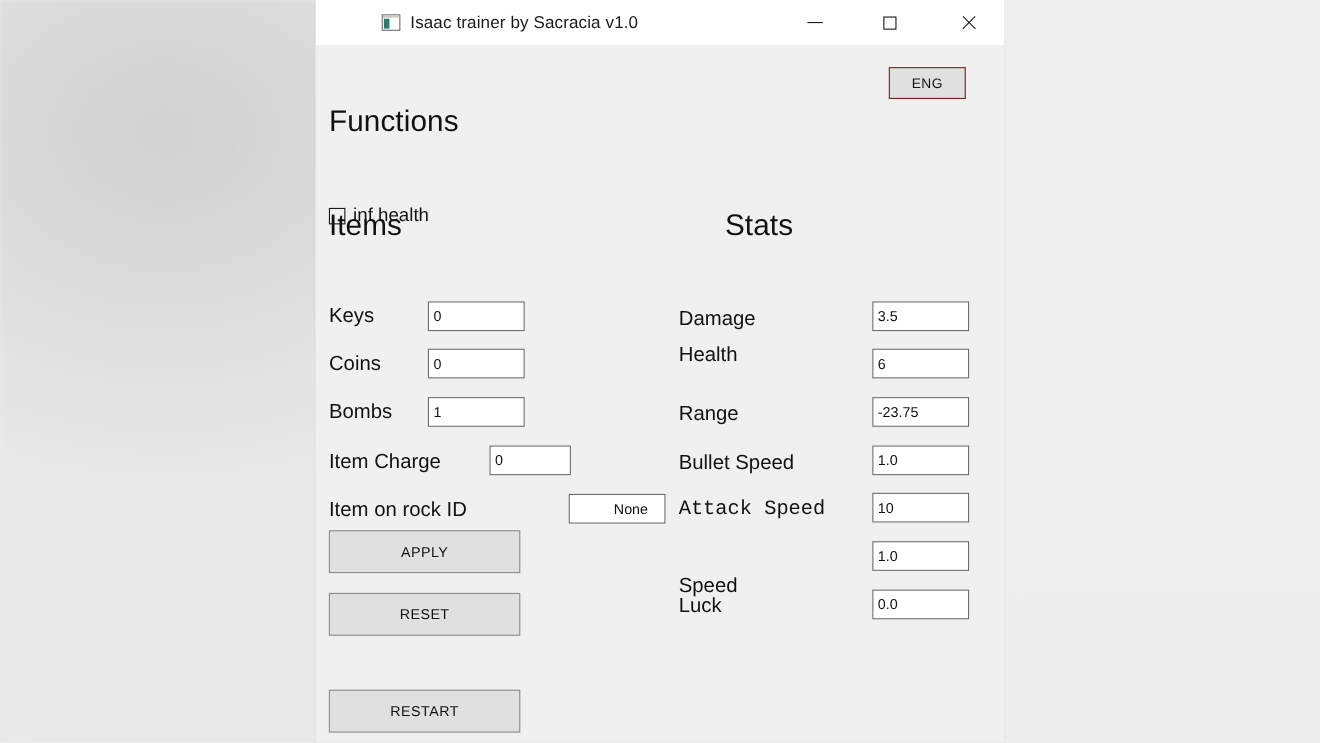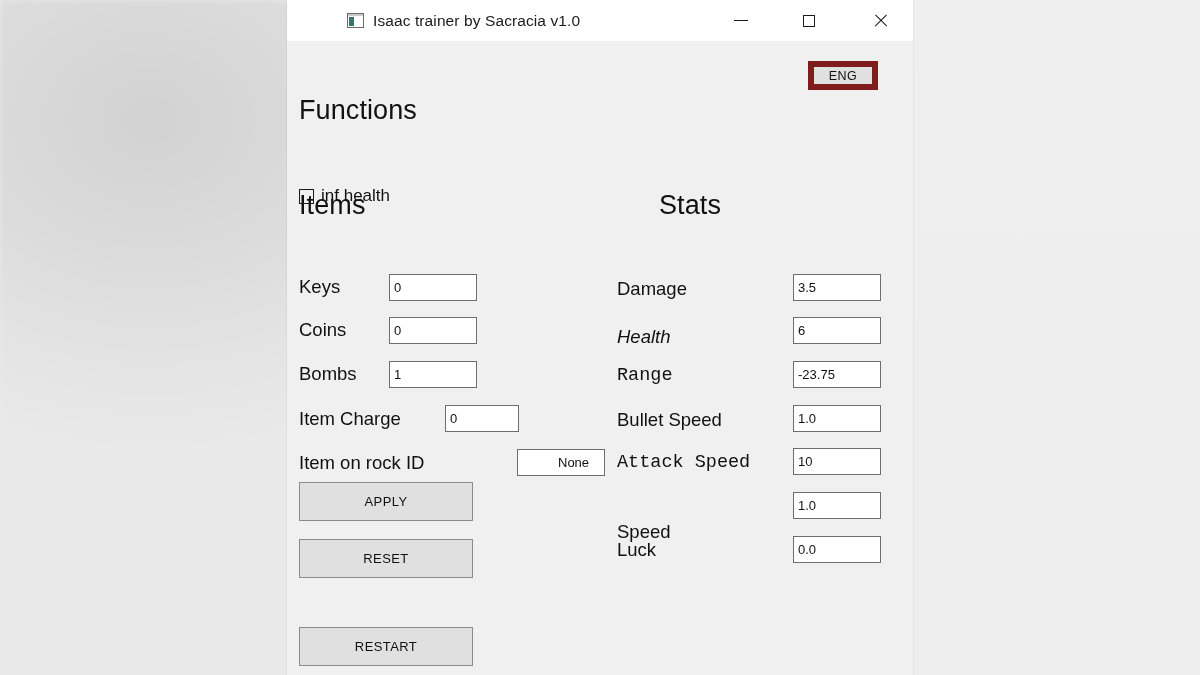--- a/index.html
+++ b/index.html
@@ -130,21 +130,21 @@
   }
 
   
   #lang-button {
     position: absolute;
     left: 521px;
     top: 20px;
     width: 70px;
     height: 29px;
     background: #e0e0e0;
-    border: 6px solid #7f1d1d;
+    border: 1px solid #7f1d1d;
     box-sizing: border-box;
     font-size: 12.5px;
     color: #111;
     display: flex;
     align-items: center;
     justify-content: center;
     letter-spacing: 0.4px;
     cursor: default;
     font-family: "Liberation Sans", sans-serif;
   }
@@ -276,24 +276,24 @@
 
     <div class="field-label" style="left:12px; top:369px;">Item Charge</div>
     <input class="field-input" style="left: 158px; top: 364px; width: 74px; height: 27px;" value="0">
 
     <div class="field-label" style="left:12px; top:413px;">Item on rock ID</div>
     <input class="field-input" style="left: 230px; top: 408px; width: 88px; height: 27px; padding-left: 40px;" value="None">
 
     <div class="field-label" style="left:330px; top:239px;">Damage</div>
     <input class="field-input" style="left: 506px; top: 233px; width: 88px; height: 27px;" value="3.5">
 
-    <div class="field-label" style="left:330px; top:287px;font-style:italic;">Health</div>
+    <div class="field-label" style="left:330px; top:272px;">Health</div>
     <input class="field-input" style="left: 506px; top: 276px; width: 88px; height: 27px;" value="6">
 
-    <div class="field-label" style="left:330px; top:326px;font-family:Liberation Mono, monospace;">Range</div>
+    <div class="field-label" style="left:330px; top:326px;">Range</div>
     <input class="field-input" style="left: 506px; top: 320px; width: 88px; height: 27px;" value="-23.75">
 
     <div class="field-label" style="left:330px; top:370px;">Bullet Speed</div>
     <input class="field-input" style="left: 506px; top: 364px; width: 88px; height: 27px;" value="1.0">
 
     <div class="field-label" style="left:330px; top:413px;font-family:Liberation Mono, monospace;">Attack Speed</div>
     <input class="field-input" style="left: 506px; top: 407px; width: 88px; height: 27px;" value="10">
 
     <div class="field-label" style="left:330px; top:482px;">Speed</div>
     <input class="field-input" style="left: 506px; top: 451px; width: 88px; height: 27px;" value="1.0">

